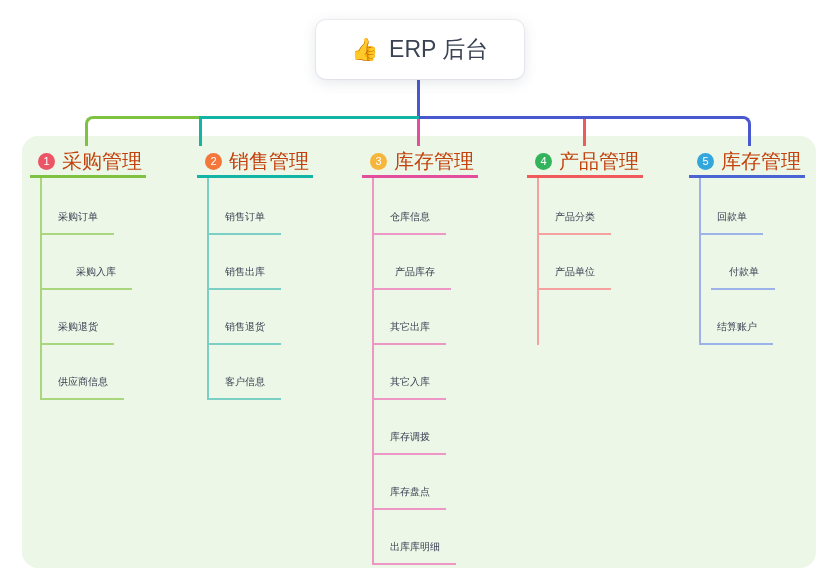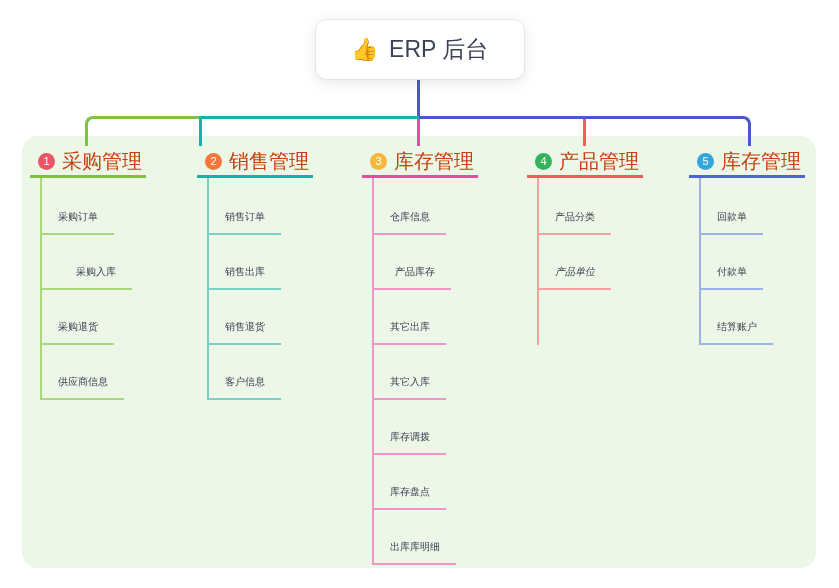--- a/index.html
+++ b/index.html
@@ -126,33 +126,33 @@
     </div>
     <div class="branch-header" style="left: 527px; border-bottom-color: rgb(241, 90, 90);">
       <span class="badge" style="background: rgb(51, 180, 92);">4</span>
       <span class="branch-label">产品管理</span>
     </div>
     <div class="vline" style="left: 537px; top: 178px; height: 167px; background: rgb(246, 160, 160);"></div>
     <div class="children" style="left: 537px;">
       <div class="child" style="border-bottom-color: rgb(246, 160, 160);">
         <span>产品分类</span>
       </div>
-      <div class="child" style="border-bottom-color: rgb(246, 160, 160); font-style: italic;">
+      <div class="child" style="border-bottom-color: rgb(246, 160, 160);">
         <span>产品单位</span>
       </div>
     </div>
     <div class="branch-header" style="left: 689px; border-bottom-color: rgb(74, 100, 211);">
       <span class="badge" style="background: rgb(51, 166, 220);">5</span>
       <span class="branch-label">库存管理</span>
     </div>
     <div class="vline" style="left: 699px; top: 178px; height: 167px; background: rgb(157, 178, 232);"></div>
     <div class="children" style="left: 699px;">
       <div class="child" style="border-bottom-color: rgb(157, 178, 232); justify-content: center;">
         <span>回款单</span>
       </div>
-      <div class="child" style="border-bottom-color: rgb(157, 178, 232);">
+      <div class="child" style="border-bottom-color: rgb(157, 178, 232); margin-left: 12px;">
         <span>付款单</span>
       </div>
       <div class="child" style="border-bottom-color: rgb(157, 178, 232);">
         <span>结算账户</span>
       </div>
     </div>
   </div>
 
 </body></html>

